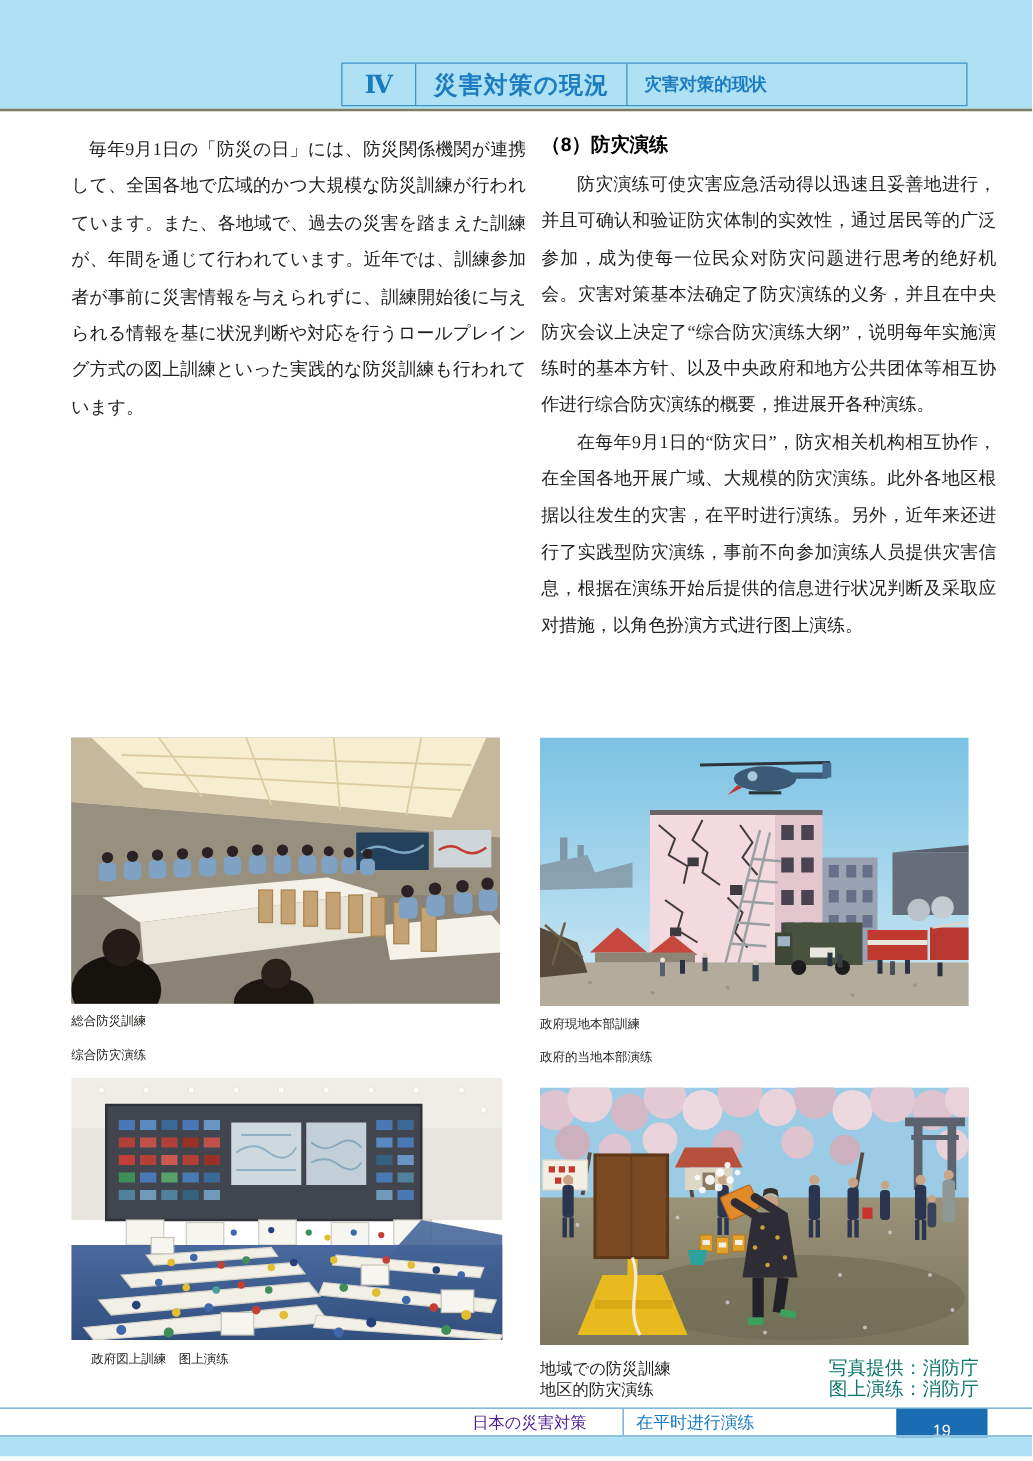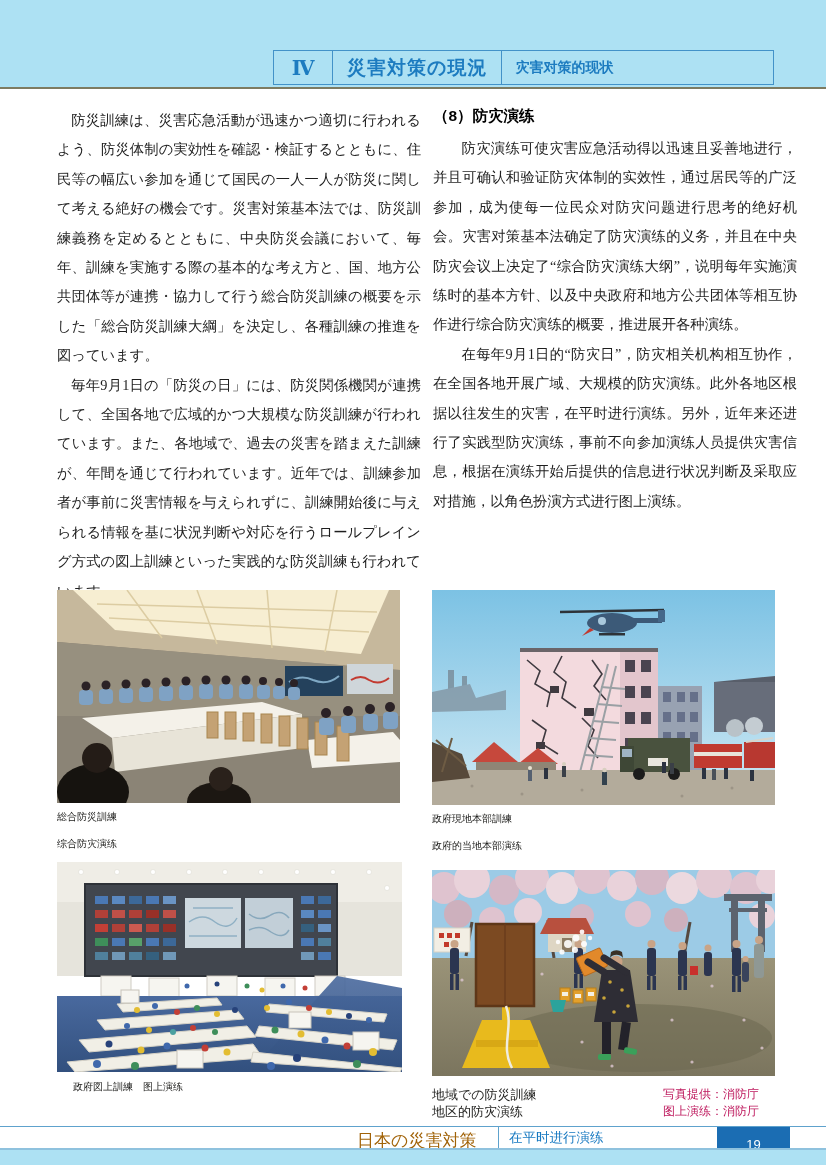--- a/index.html
+++ b/index.html
@@ -37,26 +37,26 @@
   .ph3{left:57px;top:862px;width:345px;height:210px;}
   .ph4{left:432px;top:870px;width:343px;height:206px;}
 
   .caption{position:absolute;font-size:10px;color:#1d1d1b;}
   .cap1-ja{left:57px;top:810px;}
   .cap1-zh{left:57px;top:837px;}
   .cap2-ja{left:432px;top:812px;}
   .cap2-zh{left:432px;top:839px;}
   .cap3{left:57px;top:1080px;margin-left:16px;}
   .cap4{left:432px;top:1086px;font-size:13px;line-height:17px;}
-  .credit{position:absolute;left:663px;top:1086px;font-size:12px;line-height:17px;color:#be185d;}
+  .credit{position:absolute;left:663px;top:1086px;font-size:15px;line-height:17px;color:#0f766e;}
 
   
   .footer-line-top{position:absolute;left:0;top:1126px;width:826px;height:1px;background:#5ea2cd;}
-  .footer-ja{position:absolute;left:357px;top:1129px;width:133px;text-align:left;
-             font-size:17px;color:#a16207;}
+  .footer-ja{position:absolute;left:357px;top:1129px;width:133px;text-align:center;
+             font-size:13px;color:#4c1d95;}
   .footer-vline{position:absolute;left:498px;top:1127px;width:1px;height:21px;background:#5ea2cd;}
   .footer-zh{position:absolute;left:509px;top:1129px;font-size:13.5px;color:#1779c1;}
   .page-box{position:absolute;left:717px;top:1127px;width:73px;height:34px;background:#1b6db3;
             color:#ffffff;font-size:13px;display:flex;align-items:center;justify-content:center;text-decoration:underline;}
   .footer-line-2{position:absolute;left:0;top:1148px;width:826px;height:2px;background:#8fc2de;}
   .bottom-band{position:absolute;left:0;top:1150px;width:826px;height:15px;background:#ade1f3;}
 </style>
 </head>
 <body>
 
@@ -67,21 +67,20 @@
       <div class="ch-cell ch-num">Ⅳ</div>
       <div class="ch-vline"></div>
       <div class="ch-cell ch-ja">災害対策の現況</div>
       <div class="ch-vline"></div>
       <div class="ch-cell ch-zh">灾害对策的现状</div>
     </div>
   </div>
   <div class="olive-rule"></div>
 
   <section class="col col-ja">
-    <p>防災訓練は、災害応急活動が迅速かつ適切に行われるよう、防災体制の実効性を確認・検証するとともに、住民等の幅広い参加を通じて国民の一人一人が防災に関して考える絶好の機会です。災害対策基本法では、防災訓練義務を定めるとともに、中央防災会議において、毎年、訓練を実施する際の基本的な考え方と、国、地方公共団体等が連携・協力して行う総合防災訓練の概要を示した「総合防災訓練大綱」を決定し、各種訓練の推進を図っています。</p>
     <p>毎年9月1日の「防災の日」には、防災関係機関が連携して、全国各地で広域的かつ大規模な防災訓練が行われています。また、各地域で、過去の災害を踏まえた訓練が、年間を通じて行われています。近年では、訓練参加者が事前に災害情報を与えられずに、訓練開始後に与えられる情報を基に状況判断や対応を行うロールプレイング方式の図上訓練といった実践的な防災訓練も行われています。</p>
   </section>
 
   <section class="col col-zh">
     <h2>（8）防灾演练</h2>
     <p>防灾演练可使灾害应急活动得以迅速且妥善地进行，并且可确认和验证防灾体制的实效性，通过居民等的广泛参加，成为使每一位民众对防灾问题进行思考的绝好机会。灾害对策基本法确定了防灾演练的义务，并且在中央防灾会议上决定了“综合防灾演练大纲”，说明每年实施演练时的基本方针、以及中央政府和地方公共团体等相互协作进行综合防灾演练的概要，推进展开各种演练。</p>
     <p>在每年9月1日的“防灾日”，防灾相关机构相互协作，在全国各地开展广域、大规模的防灾演练。此外各地区根据以往发生的灾害，在平时进行演练。另外，近年来还进行了实践型防灾演练，事前不向参加演练人员提供灾害信息，根据在演练开始后提供的信息进行状况判断及采取应对措施，以角色扮演方式进行图上演练。</p>
   </section>
 
   <figure class="ph1">

